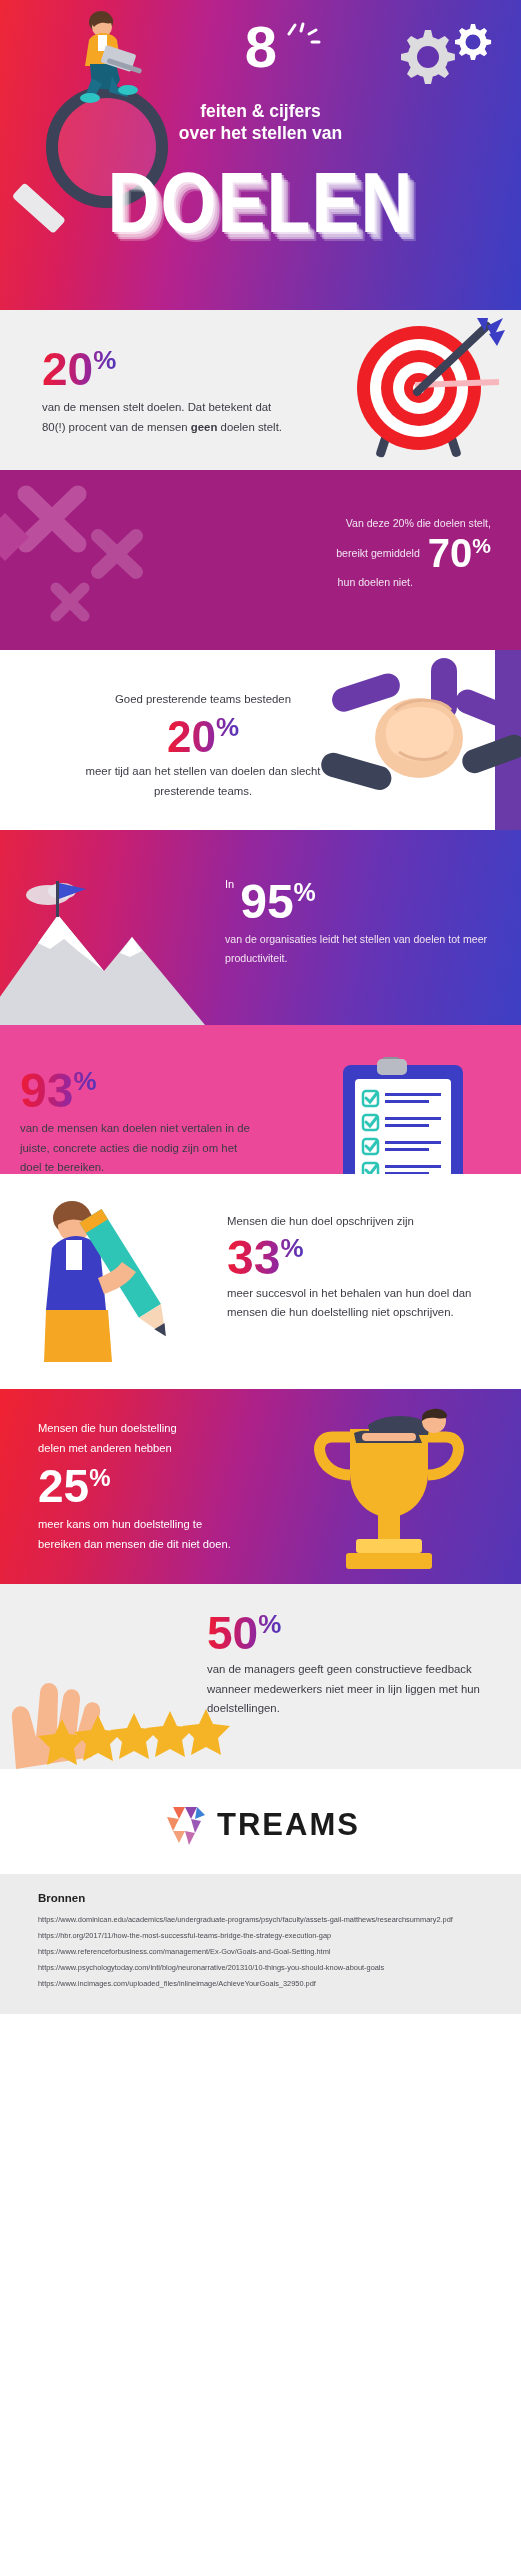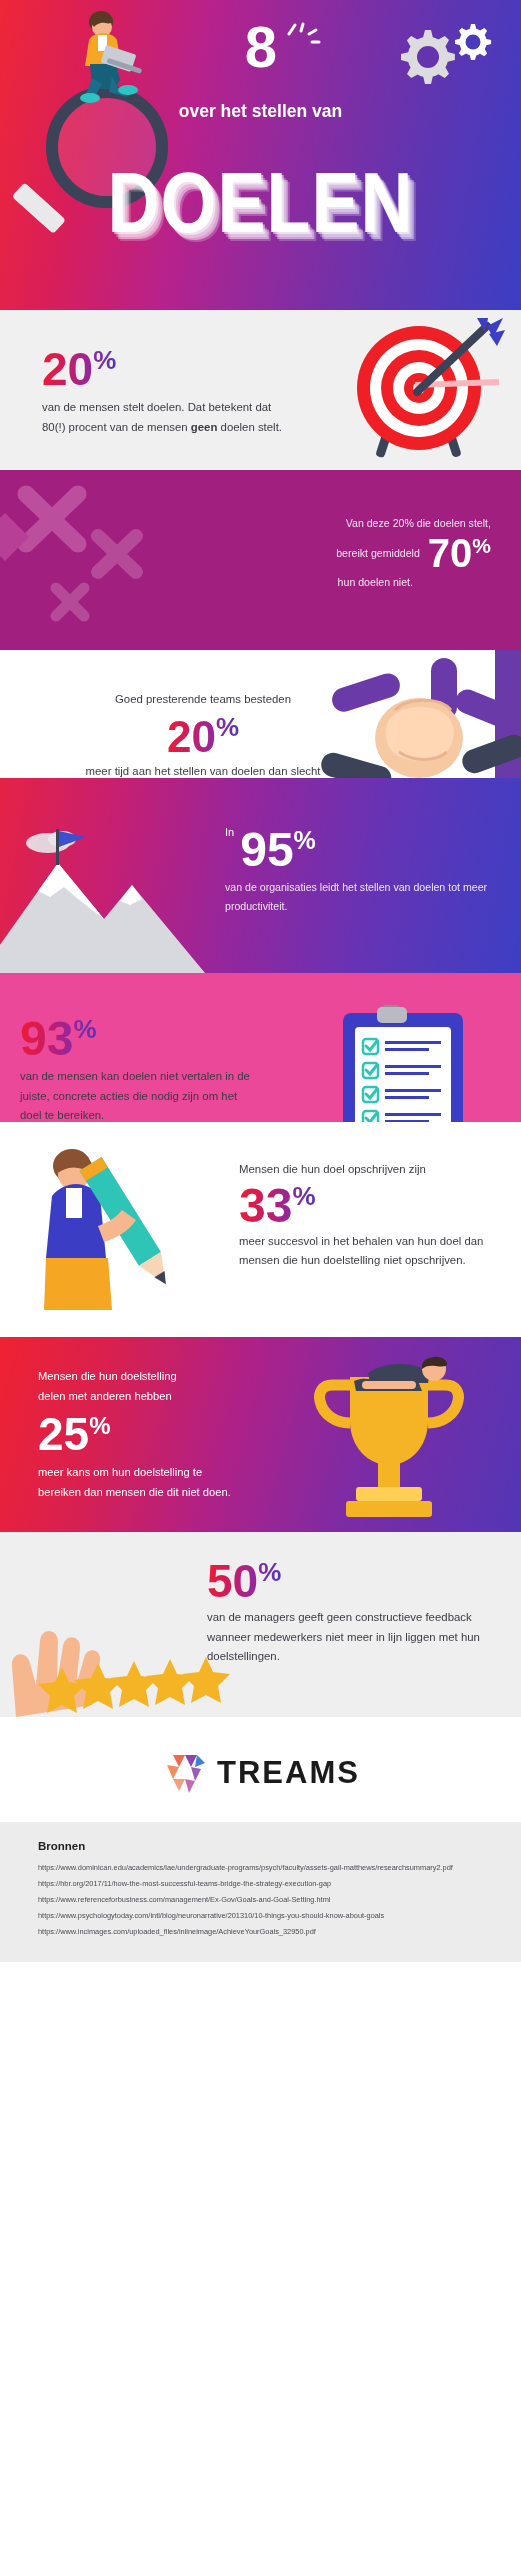--- a/index.html
+++ b/index.html
@@ -151,21 +151,21 @@
   .s2 .white-num .pct { font-size: 21px; }
   .s2 .cross-bg { position: absolute; left: 0; top: 0; width: 250px; height: 180px; }
   .s2 .notch {
     position: absolute; left: -12px; top: 50px;
     width: 34px; height: 34px;
     background: #b73f95;
     transform: rotate(45deg);
   }
 
   
-  .s3 { height: 128px; background: #ffffff; }
+  .s3 { height: 180px; background: #ffffff; }
   .s3 .txt { position: absolute; left: 78px; top: 40px; width: 250px; text-align: center; }
   .s3 .grad-num { font-size: 44px; margin: 4px 0; }
   .s3 .hands { position: absolute; right: 0px; top: 0px; width: 210px; height: 180px; }
   .s3 .sidebar-purple { position: absolute; right: 0; top: 0; width: 26px; height: 180px; background: #6a3ba8; }
 
   
   .s4 {
     height: 195px;
     background: linear-gradient(100deg, #e52244 0%, #c61f72 22%, #96269c 45%, #6633b4 70%, #3d3fc4 100%);
   }
@@ -177,21 +177,21 @@
   .s4 .mountain { position: absolute; left: 0; bottom: 0; width: 250px; height: 150px; }
 
   
   .s5 { height: 149px; background: #ec4899; }
   .s5 .txt { position: absolute; left: 20px; top: 42px; width: 240px; }
   .s5 .grad-num { font-size: 48px; }
   .s5 .clip { position: absolute; right: 48px; top: 32px; width: 140px; height: 150px; }
 
   
   .s6 { height: 215px; background: #ffffff; }
-  .s6 .txt { position: absolute; right: 32px; top: 38px; width: 250px; }
+  .s6 .txt { position: absolute; right: 44px; top: 38px; width: 250px; }
   .s6 .grad-num { font-size: 48px; margin: 2px 0; }
   .s6 .pencil-guy { position: absolute; left: 10px; top: 18px; width: 180px; height: 190px; }
 
   
   .s7 {
     height: 195px;
     background: linear-gradient(105deg, #ef2231 0%, #d9204f 20%, #ae2188 45%, #7e2ba4 68%, #5236b6 100%);
   }
   .s7 .txt { position: absolute; left: 38px; top: 30px; width: 200px; }
   .s7 .white-num { font-size: 46px; margin: 4px 0 6px; }
@@ -265,20 +265,21 @@
         <g stroke="#ffffff" stroke-width="3" stroke-linecap="round">
           <line x1="4" y1="12" x2="10" y2="3"></line>
           <line x1="16" y1="9" x2="18" y2="2"></line>
           <line x1="24" y1="12" x2="31" y2="8"></line>
           <line x1="27" y1="20" x2="34" y2="20"></line>
         </g>
       </svg>
 
       <div class="hero-num">8</div>
       <div class="hero-sub">
+        <div>feiten &amp; cijfers</div>
         <div>over het stellen van</div>
       </div>
       <div class="hero-title">DOELEN</div>
     </div>
   </div>
 
   <div class="sec sec-light s1">
     <div class="txt">
       <div class="grad-num"><span>20</span><span class="pct">%</span></div>
       <div class="body-dark">van de mensen stelt doelen. Dat betekent dat 80(!) procent van de mensen <b>geen</b> doelen stelt.</div>

